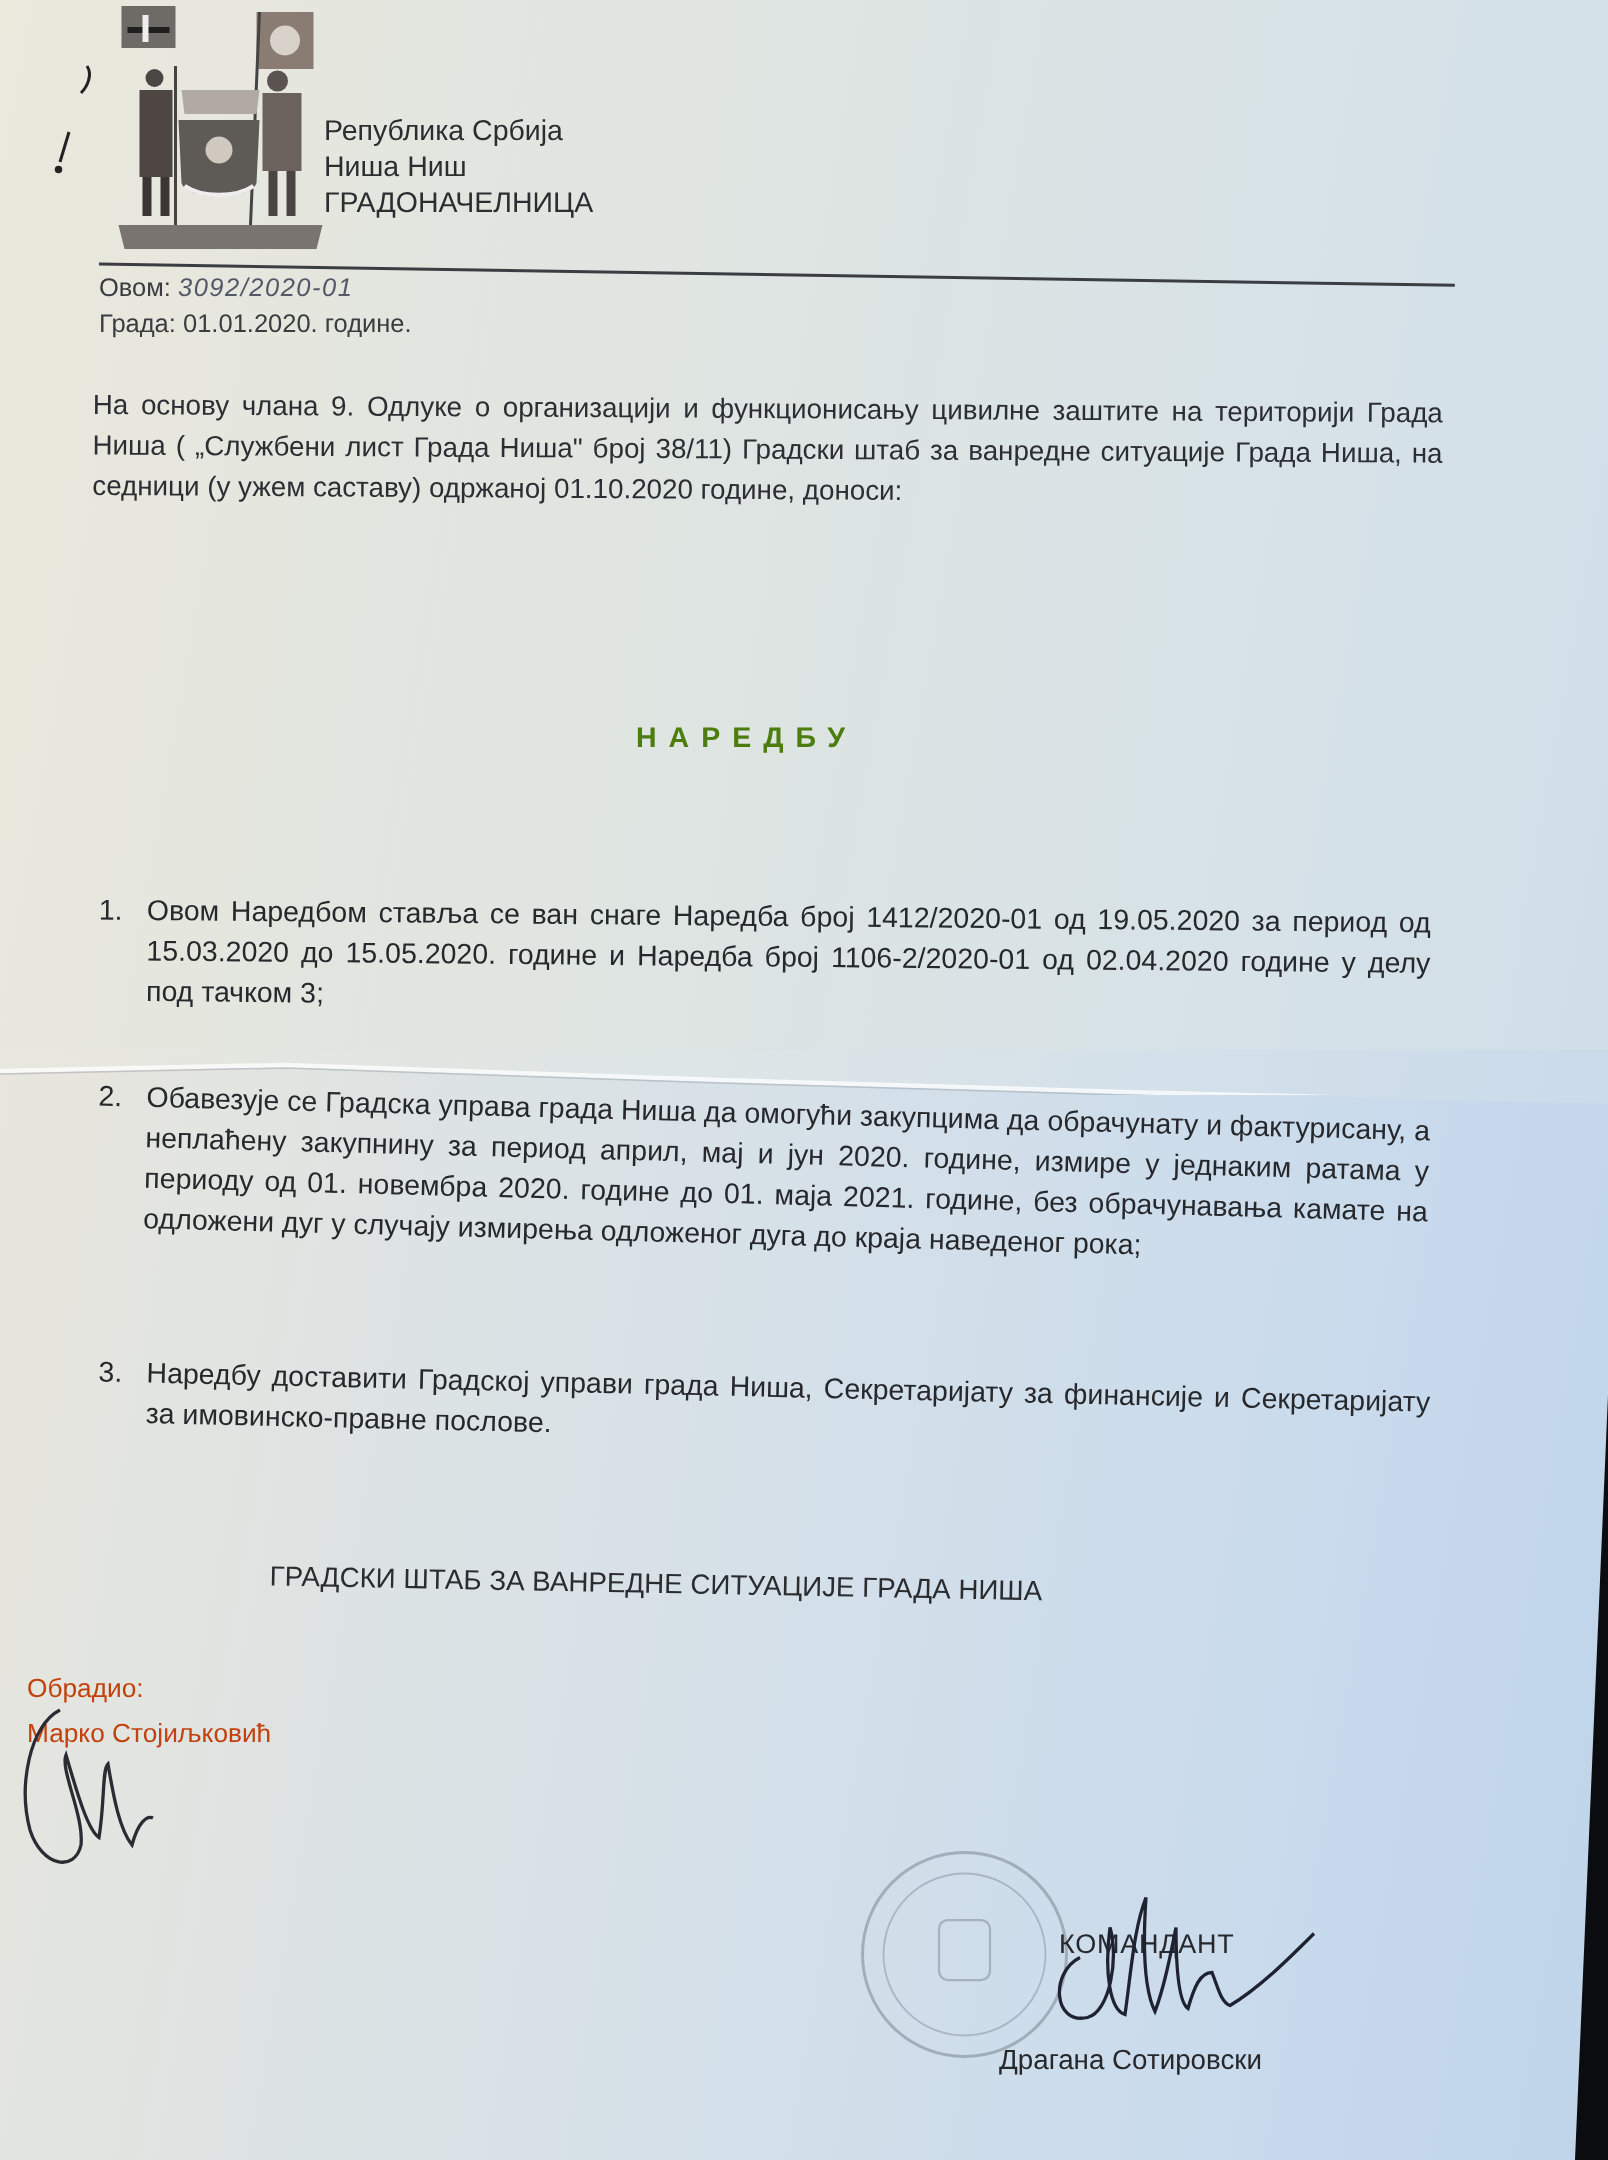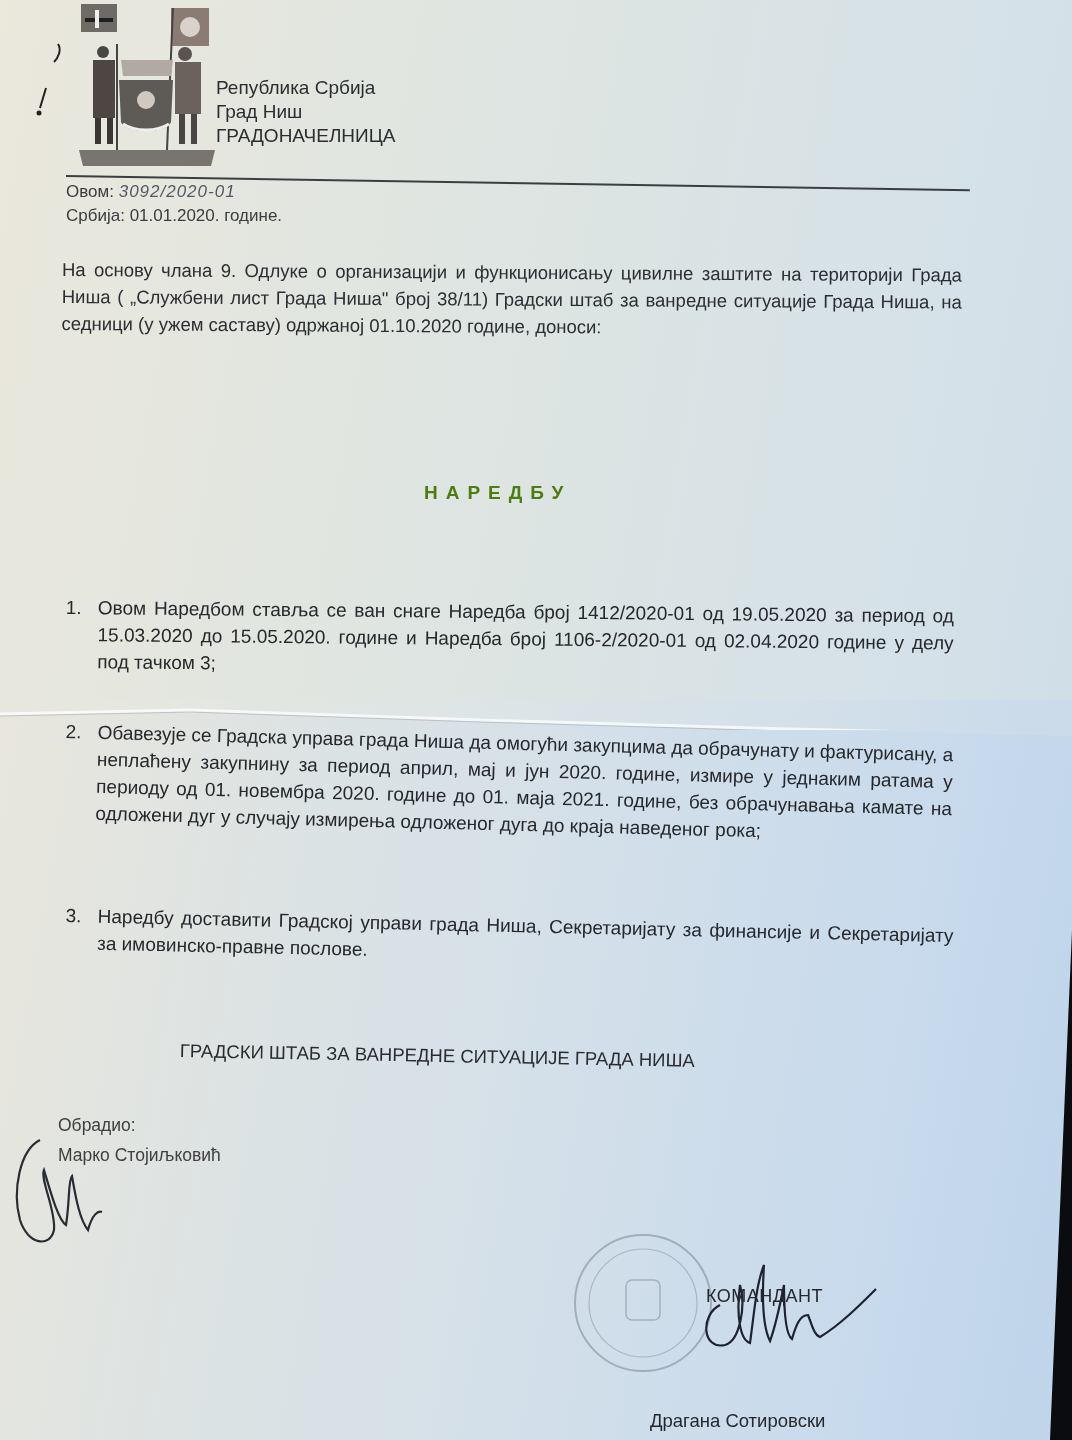--- a/index.html
+++ b/index.html
@@ -145,22 +145,21 @@
       white-space: nowrap;
       transform: rotate(1.1deg);
       transform-origin: left top;
     }
 
     .prepared {
       position: absolute;
       left: 18px; top: 1110px;
       font-size: 17.5px;
       line-height: 30px;
-      color: #404040;
-      margin-left: 40px;
+      color: #c2410c;
     }
     .sig-left {
       position: absolute;
       left: 10px; top: 1130px;
       width: 100px; height: 125px;
     }
 
     .stamp {
       position: absolute;
       left: 568px; top: 1228px;
@@ -173,24 +172,23 @@
     }
     .commander-title {
       position: absolute;
       left: 706px; top: 1286px;
       font-size: 18px;
       color: #26282c;
       letter-spacing: 0.5px;
     }
     .commander-name {
       position: absolute;
-      left: 650px; top: 1362px;
+      left: 666px; top: 1362px;
       font-size: 18.5px;
       color: #26282c;
-      margin-top: 48px;
     }
   </style>
 </head>
 <body>
 
 <div class="page">
   <div class="upper-sheet"></div>
   <div class="lower-sheet"></div>
   <svg class="fold" viewBox="0 0 1072 40" preserveAspectRatio="none">
     <path d="M0 24 L190 20 L480 30 L750 38 L1072 46" stroke="#ffffff" stroke-width="3" fill="none" opacity="0.75"></path>
@@ -224,33 +222,33 @@
     <rect x="32" y="118" width="6" height="26" fill="#3b3634"></rect>
     <circle cx="110" cy="54" r="7" fill="#5a5350"></circle>
     <rect x="100" y="62" width="26" height="52" fill="#6b625e"></rect>
     <rect x="104" y="114" width="6" height="30" fill="#4a4442"></rect>
     <rect x="116" y="114" width="6" height="30" fill="#4a4442"></rect>
     <path d="M4 150 L140 150 L136 166 L8 166 Z" fill="#7a7470"></path>
   </svg>
 
   <div class="header-lines">
     <div>Република Србија</div>
-    <div>Град Ниш</div>
+    <div>Ниша Ниш</div>
     <div>ГРАДОНАЧЕЛНИЦА</div>
   </div>
 
   <div class="rule"></div>
 
   <div class="ref-block">
     <div>
       <span>Овом:</span>
       <span class="hand">3092/2020-01</span>
     </div>
     <div>
-      <span>Србија:</span>
+      <span>Града:</span>
       <span>01.01.2020. године.</span>
     </div>
   </div>
 
   <div class="intro">На основу члана 9. Одлуке о организацији и функционисању цивилне заштите на територији Града Ниша ( „Службени лист Града Ниша" број 38/11) Градски штаб за ванредне ситуације Града Ниша, на седници (у ужем саставу) одржаној 01.10.2020 године, доноси:</div>
 
   <div class="title">НАРЕДБУ</div>
 
   <div class="items">
     <div class="item item-1">

